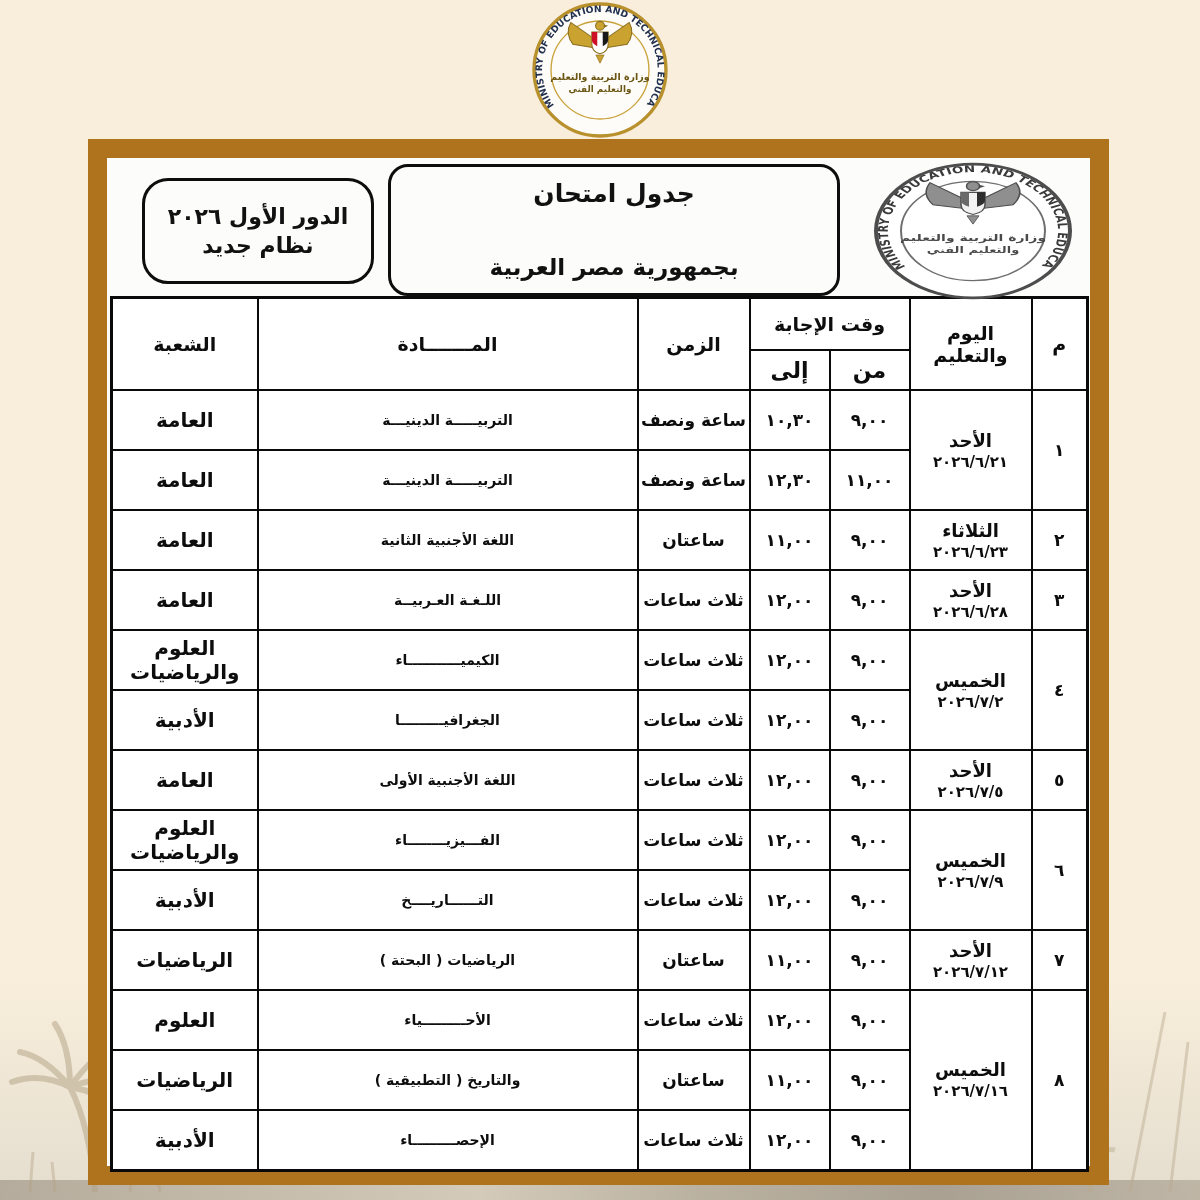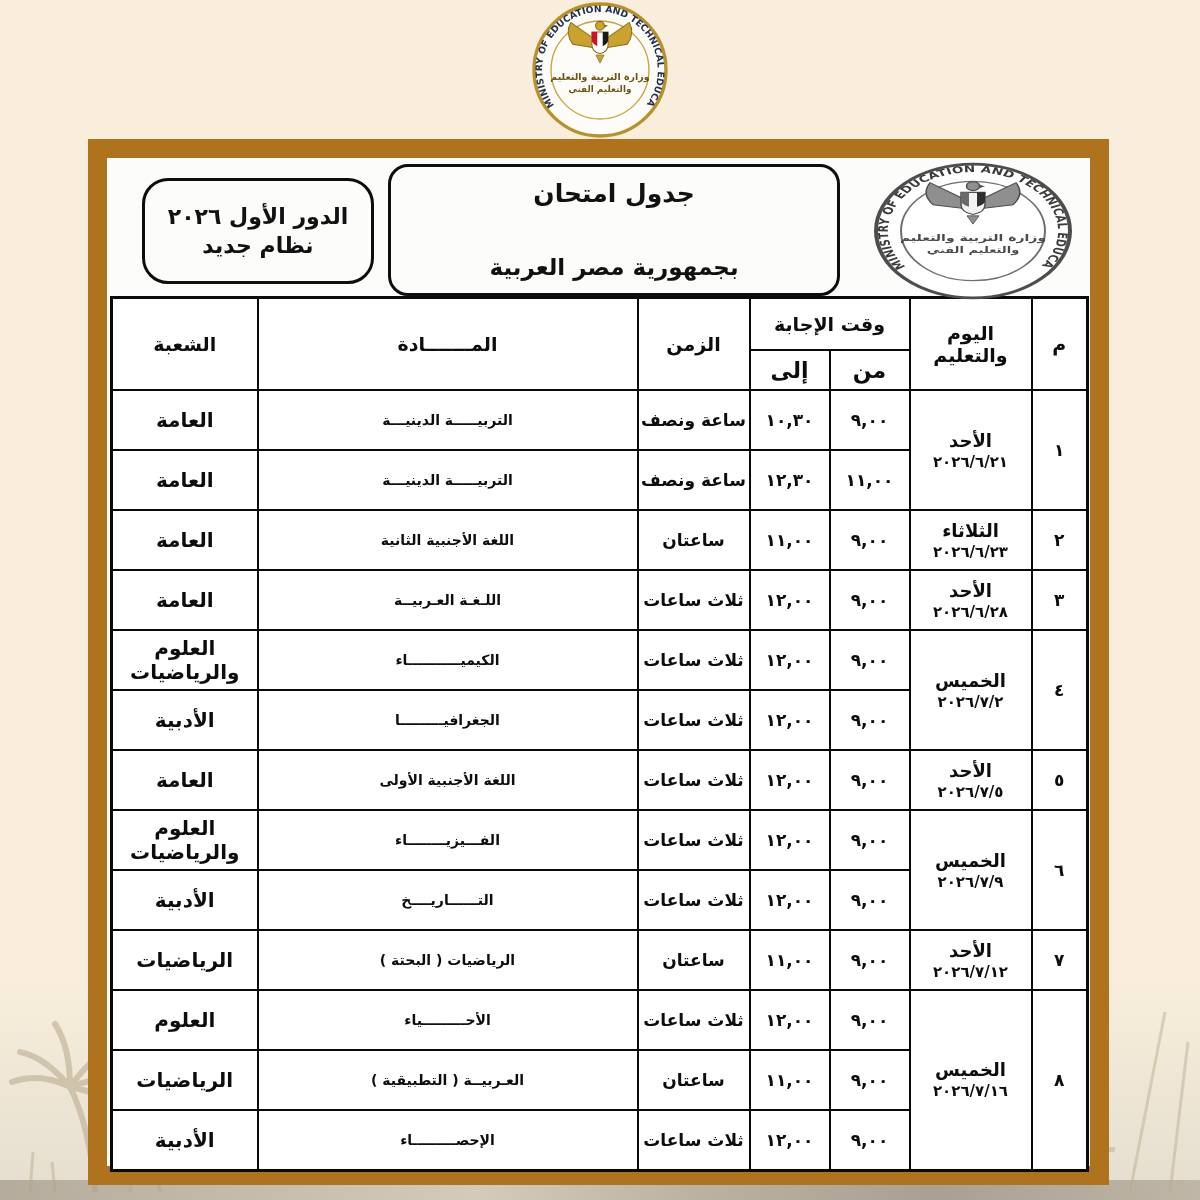--- a/index.html
+++ b/index.html
@@ -316,21 +316,21 @@
           <td class="c-time">٩,٠٠</td>
           <td class="c-time">١٢,٠٠</td>
           <td class="c-dur">ثلاث ساعات</td>
           <td class="c-subj">الأحـــــــــياء</td>
           <td class="c-branch">العلوم</td>
         </tr>
         <tr>
           <td class="c-time">٩,٠٠</td>
           <td class="c-time">١١,٠٠</td>
           <td class="c-dur">ساعتان</td>
-          <td class="c-subj">العـربيــة ( التطبيقية )</td>
+          <td class="c-subj">والتاريخ ( التطبيقية )</td>
           <td class="c-branch">الرياضيات</td>
         </tr>
         <tr>
           <td class="c-time">٩,٠٠</td>
           <td class="c-time">١٢,٠٠</td>
           <td class="c-dur">ثلاث ساعات</td>
           <td class="c-subj">الإحصـــــــــاء</td>
           <td class="c-branch">الأدبية</td>
         </tr>
       </tbody>

